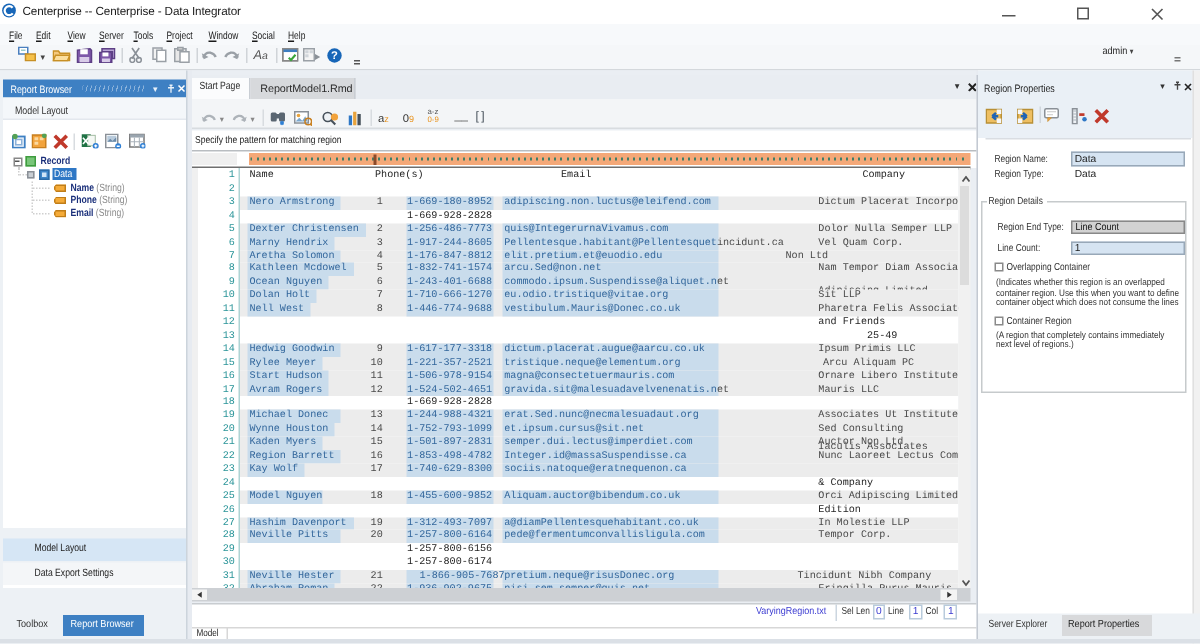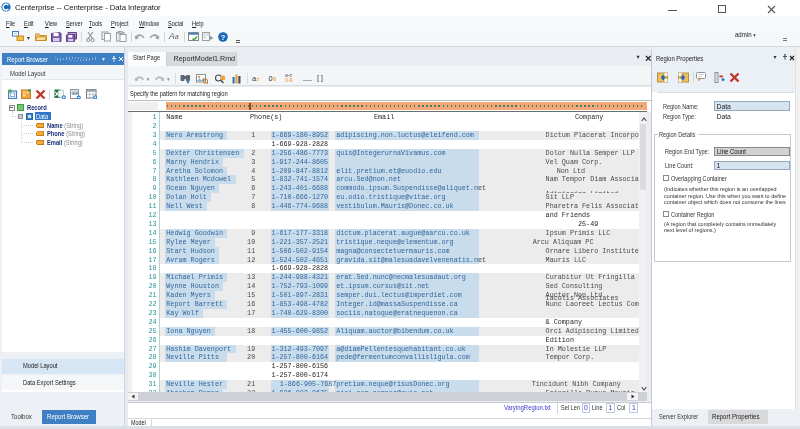--- a/index.html
+++ b/index.html
@@ -285,31 +285,32 @@
 <div class="gt b" style="left:208.50px;top:36.60px">quis@IntegerurnaVivamus.com</div>
 <div class="gt g" style="left:417.90px;top:36.60px">Dolor Nulla Semper LLP</div>
 <div class="ln" style="top:45.50px">6</div>
 <div class="band" style="top:45.50px"></div>
 <div class="hl" style="left:37.80px;top:45.50px;width:57.93px"></div>
 <div class="hl" style="left:142.90px;top:45.50px;width:58.33px"></div>
 <div class="hl" style="left:207.70px;top:45.50px;width:144.10px"></div>
 <div class="gt b" style="left:38.60px;top:45.50px">Marny Hendrix</div>
 <div class="gt g" style="left:123.45px;top:45.50px">3</div>
 <div class="gt b" style="left:143.70px;top:45.50px">1-917-244-8605</div>
+<div class="gt b" style="left:208.50px;top:45.50px">Pellentesque.habitant@Pellentesquet<span class="g">incidunt.ca</span></div>
 <div class="gt g" style="left:417.90px;top:45.50px">Vel Quam Corp.</div>
 <div class="ln" style="top:54.40px">7</div>
 <div class="band" style="top:54.40px"></div>
 <div class="hl" style="left:37.80px;top:54.40px;width:61.98px"></div>
 <div class="hl" style="left:142.90px;top:54.40px;width:58.33px"></div>
 <div class="hl" style="left:207.70px;top:54.40px;width:144.10px"></div>
 <div class="gt b" style="left:38.60px;top:54.40px">Aretha Solomon</div>
 <div class="gt g" style="left:123.45px;top:54.40px">4</div>
-<div class="gt b" style="left:143.70px;top:54.40px">1-209-847-8812</div>
+<div class="gt b" style="left:143.70px;top:54.40px">1-176-847-8812</div>
 <div class="gt b" style="left:208.50px;top:54.40px">elit.pretium.et@euodio.edu</div>
-<div class="gt g" style="left:429px;top:54.40px">Non Ltd</div>
+<div class="gt g" style="left:396px;top:54.40px">Non Ltd</div>
 <div class="ln" style="top:63.30px">8</div>
 <div class="band" style="top:63.30px"></div>
 <div class="hl" style="left:37.80px;top:63.30px;width:70.08px"></div>
 <div class="hl" style="left:142.90px;top:63.30px;width:58.33px"></div>
 <div class="hl" style="left:207.70px;top:63.30px;width:144.10px"></div>
 <div class="gt b" style="left:38.60px;top:63.30px">Kathleen Mcdowel</div>
 <div class="gt g" style="left:123.45px;top:63.30px">5</div>
 <div class="gt b" style="left:143.70px;top:63.30px">1-832-741-1574</div>
 <div class="gt b" style="left:208.50px;top:63.30px">arcu.Sed@non.net</div>
 <div class="gt g" style="left:417.90px;top:63.30px">Nam Tempor Diam Associates</div>
@@ -359,53 +360,53 @@
 <div class="gt g" style="left:417.90px;top:116.70px">Ipsum Primis LLC</div>
 <div class="ln" style="top:125.60px">15</div>
 <div class="band" style="top:125.60px"></div>
 <div class="hl" style="left:37.80px;top:125.60px;width:49.82px"></div>
 <div class="hl" style="left:142.90px;top:125.60px;width:58.33px"></div>
 <div class="hl" style="left:207.70px;top:125.60px;width:144.10px"></div>
 <div class="gt b" style="left:38.60px;top:125.60px">Rylee Meyer</div>
 <div class="gt g" style="left:119.40px;top:125.60px">10</div>
 <div class="gt b" style="left:143.70px;top:125.60px">1-221-357-2521</div>
 <div class="gt b" style="left:208.50px;top:125.60px">tristique.neque@elementum.org</div>
-<div class="gt g" style="left:405px;top:125.60px">Arcu Aliquam PC</div>
+<div class="gt g" style="left:421px;top:125.60px">Arcu Aliquam PC</div>
 <div class="ln" style="top:134.50px">16</div>
 <div class="band" style="top:134.50px"></div>
 <div class="hl" style="left:37.80px;top:134.50px;width:53.88px"></div>
 <div class="hl" style="left:142.90px;top:134.50px;width:58.33px"></div>
 <div class="hl" style="left:207.70px;top:134.50px;width:144.10px"></div>
 <div class="gt b" style="left:38.60px;top:134.50px">Start Hudson</div>
 <div class="gt g" style="left:119.40px;top:134.50px">11</div>
-<div class="gt b" style="left:143.70px;top:134.50px">1-506-502-9154</div>
+<div class="gt b" style="left:143.70px;top:134.50px">1-506-978-9154</div>
 <div class="gt b" style="left:208.50px;top:134.50px">magna@consectetuermauris.com</div>
 <div class="gt g" style="left:417.90px;top:134.50px">Ornare Libero Institute</div>
 <div class="ln" style="top:143.40px">17</div>
 <div class="band" style="top:143.40px"></div>
 <div class="hl" style="left:37.80px;top:143.40px;width:53.88px"></div>
 <div class="hl" style="left:142.90px;top:143.40px;width:58.33px"></div>
 <div class="hl" style="left:207.70px;top:143.40px;width:144.10px"></div>
 <div class="gt b" style="left:38.60px;top:143.40px">Avram Rogers</div>
 <div class="gt g" style="left:119.40px;top:143.40px">12</div>
 <div class="gt b" style="left:143.70px;top:143.40px">1-524-502-4651</div>
 <div class="gt b" style="left:208.50px;top:143.40px">gravida.sit@malesuadavelvenenatis.n<span class="g">et</span></div>
 <div class="gt g" style="left:417.90px;top:143.40px">Mauris LLC</div>
 <div class="ln" style="top:152.30px">18</div>
 <div class="gt k" style="left:143.70px;top:152.30px">1-669-928-2828</div>
 <div class="ln" style="top:161.20px">19</div>
 <div class="band" style="top:161.20px"></div>
 <div class="hl" style="left:37.80px;top:161.20px;width:61.98px"></div>
 <div class="hl" style="left:142.90px;top:161.20px;width:58.33px"></div>
 <div class="hl" style="left:207.70px;top:161.20px;width:144.10px"></div>
-<div class="gt b" style="left:38.60px;top:161.20px">Michael Primis</div>
+<div class="gt b" style="left:38.60px;top:161.20px">Michael Donec</div>
 <div class="gt g" style="left:119.40px;top:161.20px">13</div>
 <div class="gt b" style="left:143.70px;top:161.20px">1-244-988-4321</div>
 <div class="gt b" style="left:208.50px;top:161.20px">erat.Sed.nunc@necmalesuadaut.org</div>
-<div class="gt g" style="left:417.90px;top:161.20px">Curabitur Ut Fringilla</div>
+<div class="gt g" style="left:417.90px;top:161.20px">Associates Ut Institute</div>
 <div class="ln" style="top:170.10px">20</div>
 <div class="band" style="top:170.10px"></div>
 <div class="hl" style="left:37.80px;top:170.10px;width:57.93px"></div>
 <div class="hl" style="left:142.90px;top:170.10px;width:58.33px"></div>
 <div class="hl" style="left:207.70px;top:170.10px;width:144.10px"></div>
 <div class="gt b" style="left:38.60px;top:170.10px">Wynne Houston</div>
 <div class="gt g" style="left:119.40px;top:170.10px">14</div>
 <div class="gt b" style="left:143.70px;top:170.10px">1-752-793-1099</div>
 <div class="gt b" style="left:208.50px;top:170.10px">et.ipsum.cursus@sit.net</div>
 <div class="gt g" style="left:417.90px;top:170.10px">Sed Consulting</div>
@@ -417,21 +418,21 @@
 <div class="gt b" style="left:38.60px;top:179.00px">Kaden Myers</div>
 <div class="gt g" style="left:119.40px;top:179.00px">15</div>
 <div class="gt b" style="left:143.70px;top:179.00px">1-501-897-2831</div>
 <div class="gt b" style="left:208.50px;top:179.00px">semper.dui.lectus@imperdiet.com</div>
 <div class="gt g" style="left:417.90px;top:179.00px">Auctor Non Ltd</div>
 <div class="ln" style="top:187.90px">22</div>
 <div class="band" style="top:187.90px"></div>
 <div class="hl" style="left:37.80px;top:187.90px;width:61.98px"></div>
 <div class="hl" style="left:142.90px;top:187.90px;width:58.33px"></div>
 <div class="hl" style="left:207.70px;top:187.90px;width:144.10px"></div>
-<div class="gt b" style="left:38.60px;top:187.90px">Report Barrett</div>
+<div class="gt b" style="left:38.60px;top:187.90px">Region Barrett</div>
 <div class="gt g" style="left:119.40px;top:187.90px">16</div>
 <div class="gt b" style="left:143.70px;top:187.90px">1-853-498-4782</div>
 <div class="gt b" style="left:208.50px;top:187.90px">Integer.id@massaSuspendisse.ca</div>
 <div class="gt g" style="left:417.90px;top:187.90px">Nunc Laoreet Lectus Company</div>
 <div class="ln" style="top:196.80px">23</div>
 <div class="band" style="top:196.80px"></div>
 <div class="hl" style="left:37.80px;top:196.80px;width:37.67px"></div>
 <div class="hl" style="left:142.90px;top:196.80px;width:58.33px"></div>
 <div class="hl" style="left:207.70px;top:196.80px;width:144.10px"></div>
 <div class="gt b" style="left:38.60px;top:196.80px">Kay Wolf</div>
@@ -439,21 +440,21 @@
 <div class="gt b" style="left:143.70px;top:196.80px">1-740-629-8300</div>
 <div class="gt b" style="left:208.50px;top:196.80px">sociis.natoque@eratnequenon.ca</div>
 <div class="gt g" style="left:417.90px;top:182px">Iaculis Associates</div>
 <div class="ln" style="top:205.70px">24</div>
 <div class="gt k" style="left:417.90px;top:205.70px">&amp; Company</div>
 <div class="ln" style="top:214.60px">25</div>
 <div class="band" style="top:214.60px"></div>
 <div class="hl" style="left:37.80px;top:214.60px;width:49.82px"></div>
 <div class="hl" style="left:142.90px;top:214.60px;width:58.33px"></div>
 <div class="hl" style="left:207.70px;top:214.60px;width:144.10px"></div>
-<div class="gt b" style="left:38.60px;top:214.60px">Iona Nguyen</div>
+<div class="gt b" style="left:38.60px;top:214.60px">Model Nguyen</div>
 <div class="gt g" style="left:119.40px;top:214.60px">18</div>
 <div class="gt b" style="left:143.70px;top:214.60px">1-455-600-9852</div>
 <div class="gt b" style="left:208.50px;top:214.60px">Aliquam.auctor@bibendum.co.uk</div>
 <div class="gt g" style="left:417.90px;top:214.60px">Orci Adipiscing Limited</div>
 <div class="ln" style="top:223.50px">26</div>
 <div class="gt k" style="left:417.90px;top:223.50px">Edition</div>
 <div class="ln" style="top:232.40px">27</div>
 <div class="band" style="top:232.40px"></div>
 <div class="hl" style="left:37.80px;top:232.40px;width:70.08px"></div>
 <div class="hl" style="left:142.90px;top:232.40px;width:58.33px"></div>

